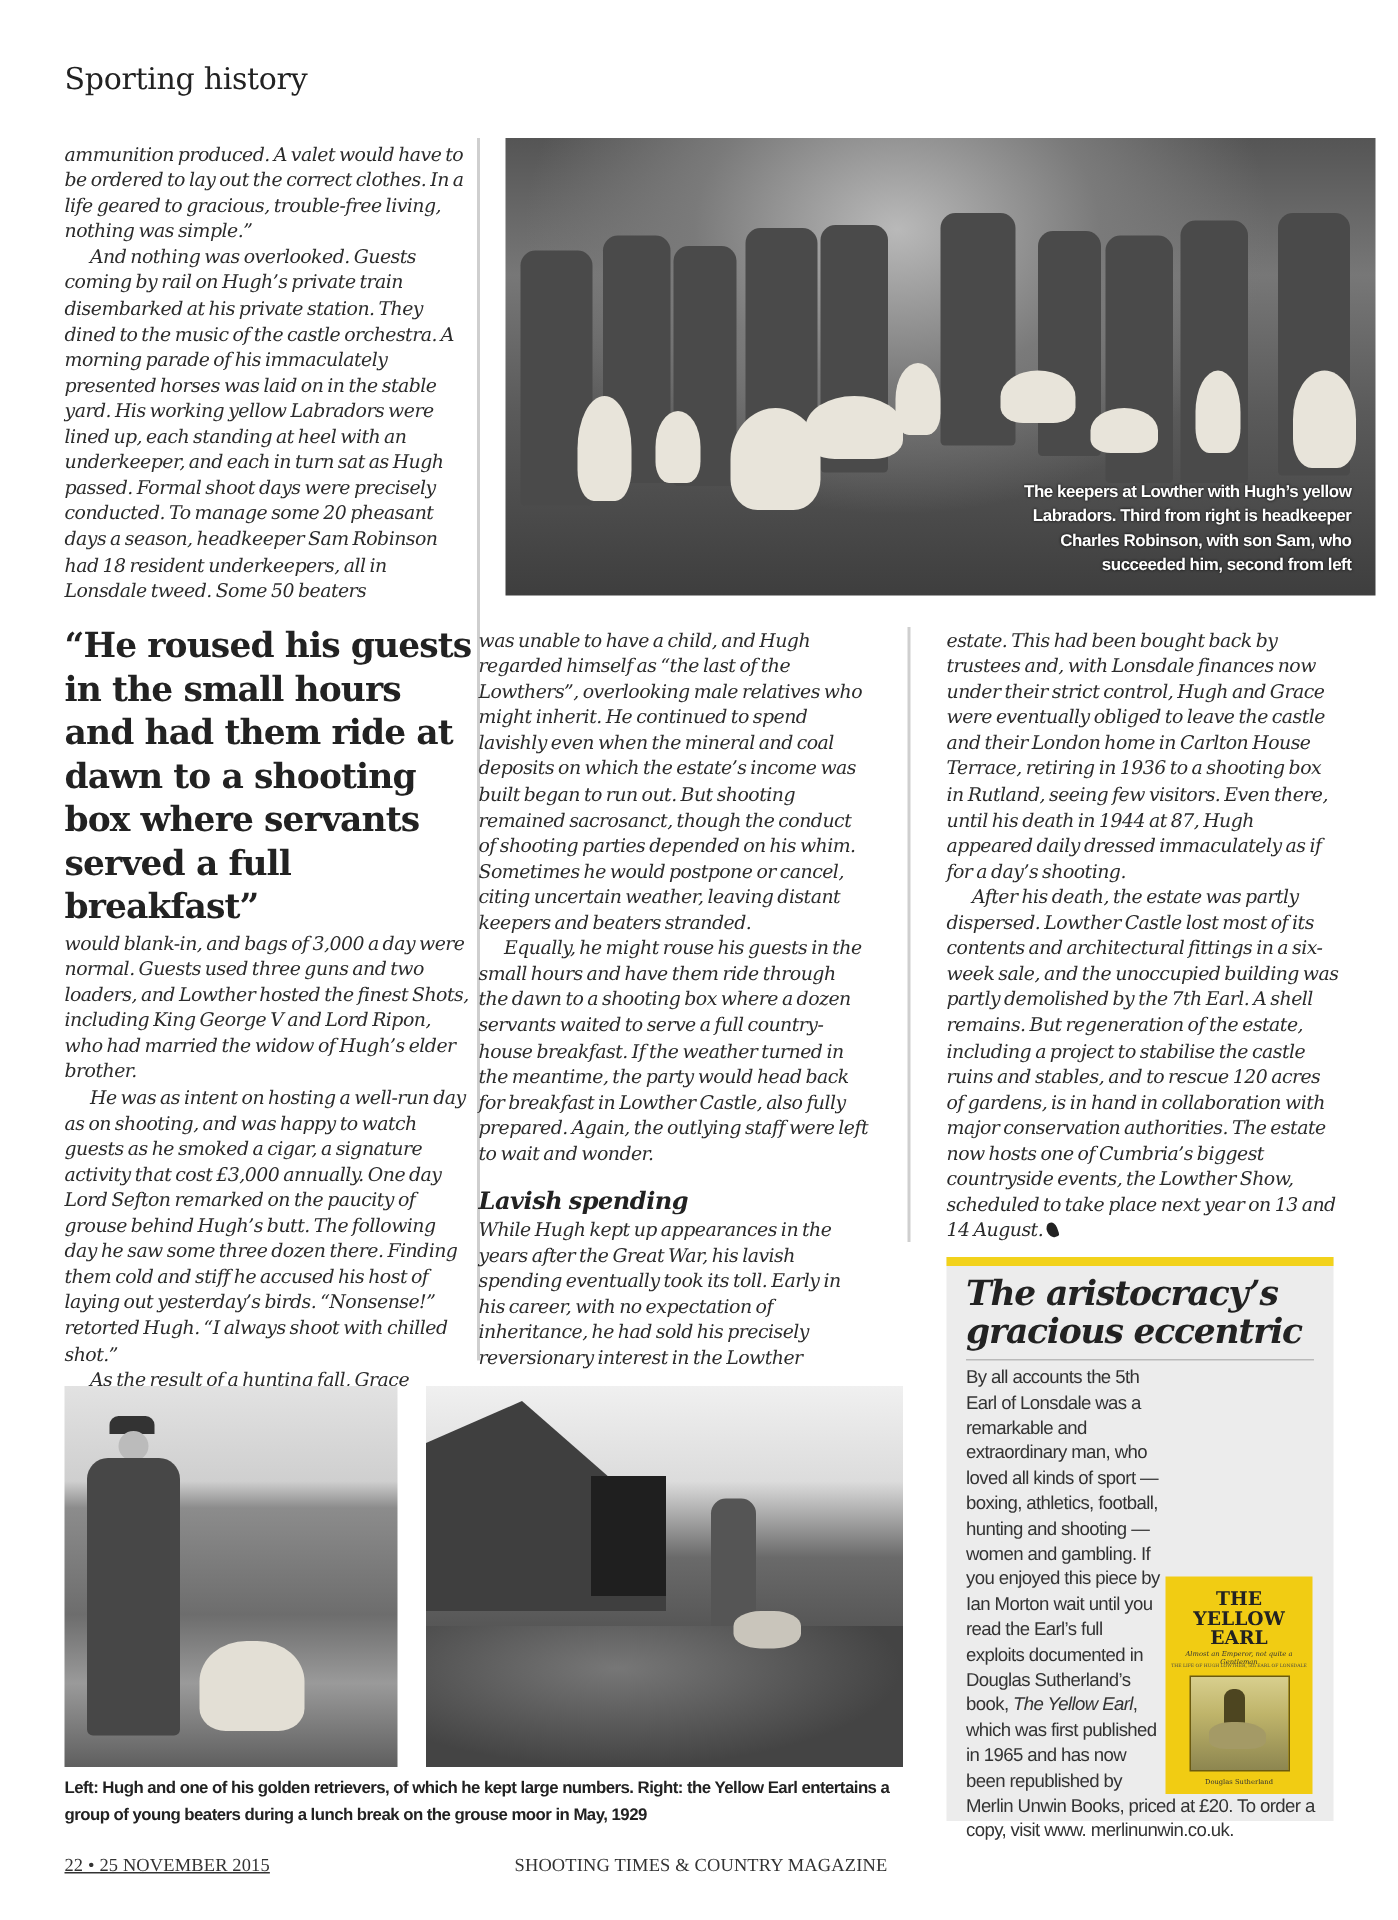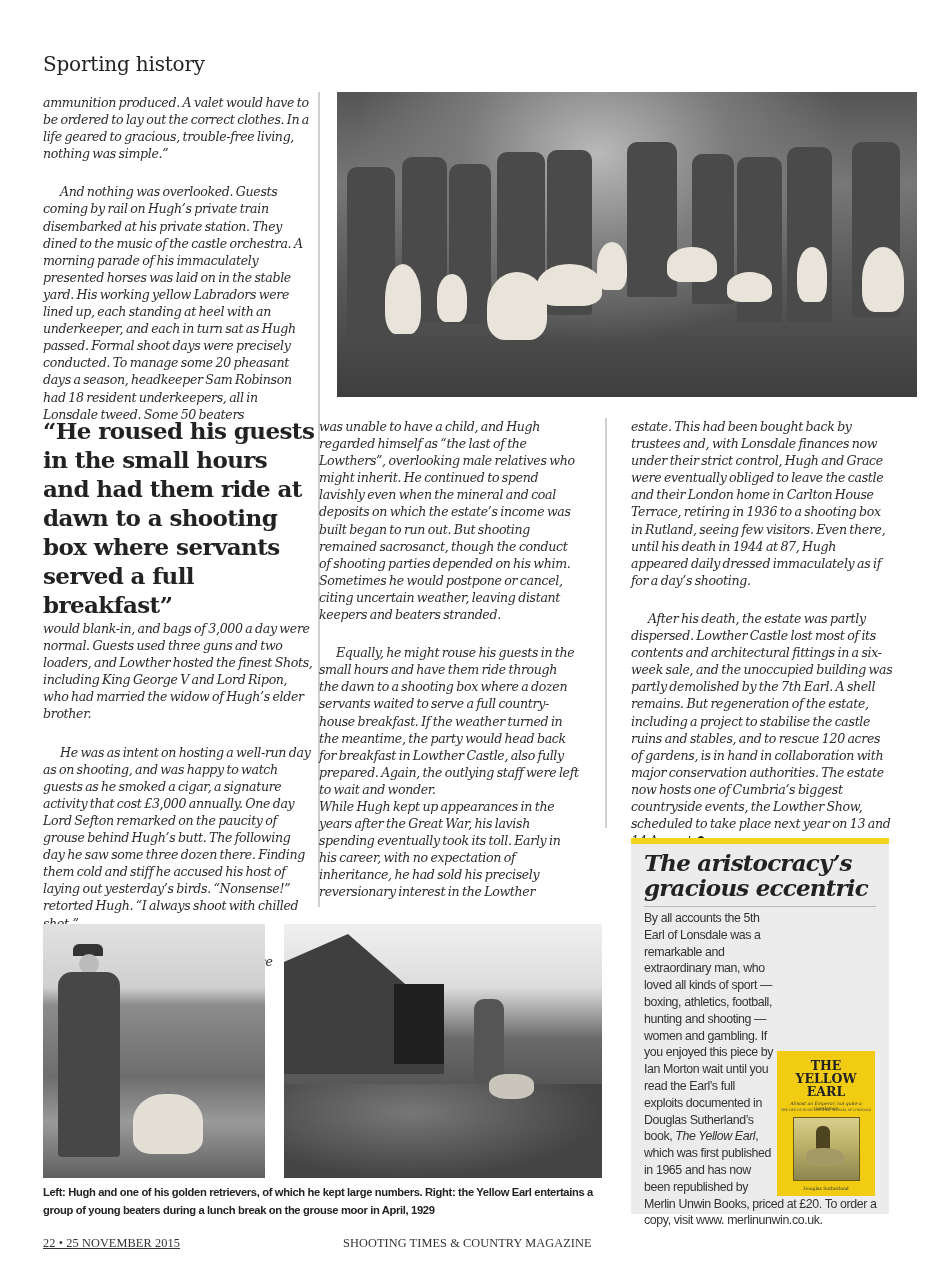--- a/index.html
+++ b/index.html
@@ -1,21 +1,21 @@
 <!DOCTYPE html>
 <html><head>
 <meta charset="utf-8">
 <style>
   html,body{margin:0;padding:0;background:#fff;}
   body{width:932px;height:1280px;position:relative;overflow:hidden;font-family:"DejaVu Serif",serif;color:#2b2b2b;}
   .abs{position:absolute;}
-  .section-title{left:43px;top:52px;font-family:"DejaVu Serif",serif;font-size:20px;color:#222;letter-spacing:-0.2px;}
+  .section-title{left:43px;top:40px;font-family:"DejaVu Serif",serif;font-size:20px;color:#222;letter-spacing:-0.2px;}
   .col{font-family:"DejaVu Serif",serif;font-size:12.6px;line-height:17.1px;color:#2b2b2b;letter-spacing:-0.35px;word-spacing:-1px;font-style:italic;}
   .col p{margin:0;}
-  .col p.ind{text-indent:17px;margin-top:21px;}
+  .col p.ind{text-indent:17px;}
   .rule-v{background:#cfcfcf;width:2px;}
   .pull{left:43px;top:416px;width:275px;font-family:"DejaVu Serif",serif;font-weight:bold;font-size:23px;line-height:29px;color:#222;letter-spacing:-0.6px;}
   .subhead{font-family:"DejaVu Serif",serif;font-weight:bold;font-size:16px;line-height:20px;color:#222;margin-top:14px;letter-spacing:-0.3px;}
   .photo{overflow:hidden;}
   .caption-over{right:16px;bottom:12px;text-align:right;font-family:"Liberation Sans",sans-serif;font-weight:bold;font-size:11.3px;line-height:16.2px;color:#fff;text-shadow:0 0 2px #000;letter-spacing:-0.3px;}
   .caption-bottom{left:43px;top:1183px;width:560px;font-family:"Liberation Sans",sans-serif;font-weight:bold;font-size:11.2px;line-height:18px;color:#222;letter-spacing:-0.35px;}
   .footer{top:1236px;font-family:"Liberation Serif",serif;font-size:12.3px;color:#333;letter-spacing:0.1px;}
   .box{left:631px;top:838px;width:258px;height:376px;background:#ececec;}
   .box-bar{left:631px;top:838px;width:258px;height:6px;background:#f2d21b;}
   .box-title{left:644px;top:850px;width:240px;font-family:"DejaVu Serif",serif;font-style:italic;font-weight:bold;font-size:23px;line-height:25px;color:#222;letter-spacing:-0.8px;}
@@ -67,25 +67,27 @@
   <div class="fig" style="left:515px;top:50px;width:48px;height:175px;"></div>
   <div class="dog" style="left:48px;top:172px;width:36px;height:70px;"></div>
   <div class="dog" style="left:100px;top:182px;width:30px;height:48px;"></div>
   <div class="dog" style="left:150px;top:180px;width:60px;height:68px;"></div>
   <div class="dog" style="left:200px;top:172px;width:65px;height:42px;"></div>
   <div class="dog" style="left:260px;top:150px;width:30px;height:48px;"></div>
   <div class="dog" style="left:330px;top:155px;width:50px;height:35px;"></div>
   <div class="dog" style="left:390px;top:180px;width:45px;height:30px;"></div>
   <div class="dog" style="left:460px;top:155px;width:30px;height:55px;"></div>
   <div class="dog" style="left:525px;top:155px;width:42px;height:65px;"></div>
+  <div class="abs caption-over" style="width:240px;">The keepers at Lowther with Hugh’s yellow Labradors. Third from right is headkeeper Charles Robinson, with son Sam, who succeeded him, second from left</div>
 </div>
 
 <div class="abs col" style="left:319px;top:418px;width:260px;">
   <p>was unable to have a child, and Hugh regarded himself as “the last of the Lowthers”, overlooking male relatives who might inherit. He continued to spend lavishly even when the mineral and coal deposits on which the estate’s income was built began to run out. But shooting remained sacrosanct, though the conduct of shooting parties depended on his whim. Sometimes he would postpone or cancel, citing uncertain weather, leaving distant keepers and beaters stranded.</p>
   <p class="ind">Equally, he might rouse his guests in the small hours and have them ride through the dawn to a shooting box where a dozen servants waited to serve a full country-house breakfast. If the weather turned in the meantime, the party would head back for breakfast in Lowther Castle, also fully prepared. Again, the outlying staff were left to wait and wonder.</p>
+  <div class="subhead">Lavish spending</div>
   <p>While Hugh kept up appearances in the years after the Great War, his lavish spending eventually took its toll. Early in his career, with no expectation of inheritance, he had sold his precisely reversionary interest in the Lowther</p>
 </div>
 
 <div class="abs col" style="left:631px;top:418px;width:262px;">
   <p>estate. This had been bought back by trustees and, with Lonsdale finances now under their strict control, Hugh and Grace were eventually obliged to leave the castle and their London home in Carlton House Terrace, retiring in 1936 to a shooting box in Rutland, seeing few visitors. Even there, until his death in 1944 at 87, Hugh appeared daily dressed immaculately as if for a day’s shooting.</p>
   <p class="ind"><span>After his death, the estate was partly dispersed. Lowther Castle lost most of its contents and architectural fittings in a six-week sale, and the unoccupied building was partly demolished by the 7th Earl. A shell remains. But regeneration of the estate, including a project to stabilise the castle ruins and stables, and to rescue 120 acres of gardens, is in hand in collaboration with major conservation authorities. The estate now hosts one of Cumbria’s biggest countryside events, the Lowther Show, scheduled to take place next year on 13 and 14 August.</span> <span style="display:inline-block;width:7px;height:10px;background:#222;border-radius:50% 50% 20% 60%;transform:rotate(-20deg);vertical-align:-1px;"></span></p>
 </div>
 
 <div class="abs box"></div>
 <div class="abs box-bar"></div>
@@ -116,16 +118,16 @@
   <div style="position:absolute;left:15px;top:48px;width:62px;height:185px;background:#474747;border-radius:14px 14px 4px 4px;"></div>
   <div style="position:absolute;left:90px;top:170px;width:70px;height:60px;background:#e3dfd5;border-radius:45% 45% 25% 25%;"></div>
 </div>
 <div class="abs photo" style="left:284px;top:924px;width:318px;height:254px;background:linear-gradient(180deg,#f0f0f0 0%,#dcdcdc 25%,#6a6a6a 45%,#4a4a4a 75%,#3a3a3a 100%);">
   <div style="position:absolute;left:0;top:10px;width:160px;height:140px;background:#3f3f3f;clip-path:polygon(0 20%,40% 0,100% 60%,100% 100%,0 100%);"></div>
   <div style="position:absolute;left:110px;top:60px;width:50px;height:80px;background:#1f1f1f;"></div>
   <div style="position:absolute;left:190px;top:75px;width:30px;height:120px;background:#555;border-radius:10px 10px 3px 3px;"></div>
   <div style="position:absolute;left:0;top:160px;width:318px;height:94px;background:radial-gradient(ellipse at 40% 30%,#777 0%,#444 70%);"></div>
   <div style="position:absolute;left:205px;top:150px;width:45px;height:25px;background:#c9c5bb;border-radius:40%;"></div>
 </div>
-<div class="abs caption-bottom">Left: Hugh and one of his golden retrievers, of which he kept large numbers. Right: the Yellow Earl entertains a group of young beaters during a lunch break on the grouse moor in April, 1929</div>
+<div class="abs caption-bottom">Left: Hugh and one of his golden retrievers, of which he kept large numbers. Right: the Yellow Earl entertains a group of young beaters during a lunch break on the grouse moor in May, 1929</div>
 
 <div class="abs footer" style="left:43px;text-decoration:underline;">22 • 25 NOVEMBER 2015</div>
 <div class="abs footer" style="left:343px;text-align:right;">SHOOTING TIMES &amp; COUNTRY MAGAZINE</div>
 
 </body></html>

